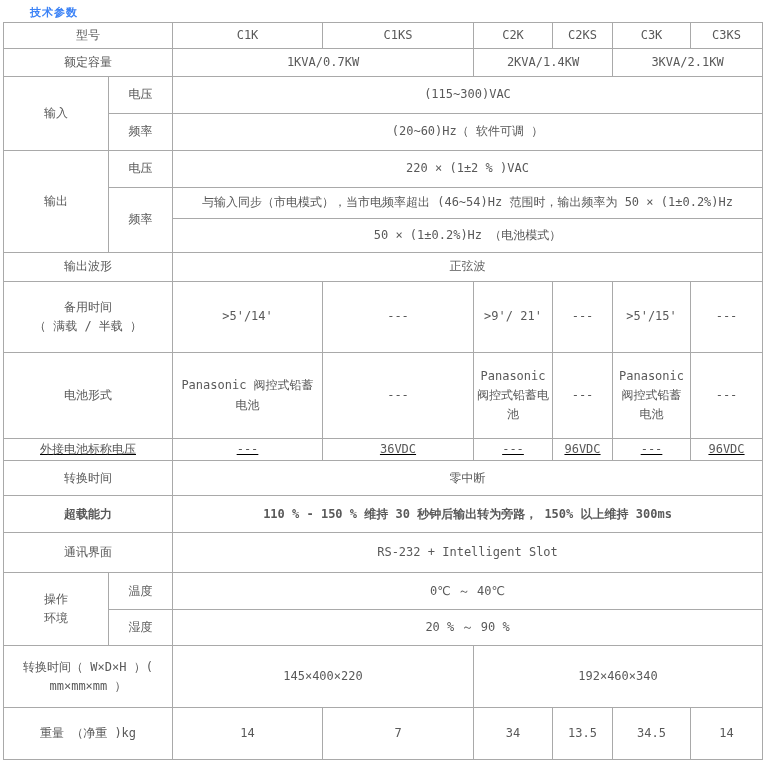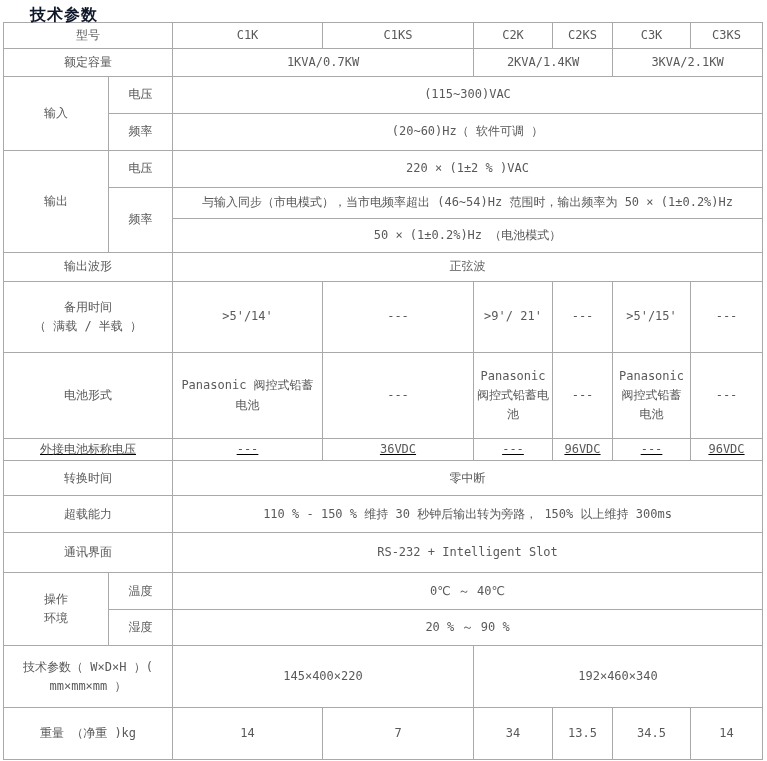--- a/index.html
+++ b/index.html
@@ -2,22 +2,22 @@
 <html><head>
 <meta charset="utf-8">
 <style>
   html,body{margin:0;padding:0;}
   body{
     width:767px;height:761px;overflow:hidden;background:#ffffff;
     font-family:"DejaVu Sans Mono","DejaVu Sans","Liberation Sans",sans-serif;
   }
   .page{position:relative;width:767px;height:761px;}
   .title{
-    margin:5px 0 0 30px;height:17px;font-size:16px;font-weight:bold;
-    color:#0f172a;letter-spacing:1px;
+    margin:5px 0 0 30px;height:17px;font-size:11px;font-weight:bold;
+    color:#3b82f6;letter-spacing:1px;
   }
   table.spec{
     border-collapse:collapse;table-layout:fixed;
     margin-left:3px;width:759px;
   }
   table.spec td{
     border:1px solid #a9a9a9;
     color:#595959;font-size:12px;text-align:center;
     padding:1px 3px;line-height:1.6;
     overflow:hidden;word-break:break-word;
@@ -124,21 +124,21 @@
       <td>96VDC</td>
       <td>---</td>
       <td>96VDC</td>
     </tr>
 
     <tr style="height:35px;">
       <td colspan="2" class="lbl">转换时间</td>
       <td colspan="6">零中断</td>
     </tr>
 
-    <tr style="height:37px;">
+    <tr style="height:37px;font-weight:bold;">
       <td colspan="2" class="lbl">超载能力</td>
       <td colspan="6">110 % - 150 % 维持 30 秒钟后输出转为旁路， 150% 以上维持 300ms</td>
     </tr>
 
     <tr style="height:40px;">
       <td colspan="2" class="lbl">通讯界面</td>
       <td colspan="6">RS-232 + Intelligent Slot</td>
     </tr>
 
     <tr style="height:37px;">
@@ -148,21 +148,21 @@
       </td>
       <td class="lbl">温度</td>
       <td colspan="6">0℃ ～ 40℃</td>
     </tr>
     <tr style="height:36px;">
       <td class="lbl">湿度</td>
       <td colspan="6">20 % ～ 90 %</td>
     </tr>
 
     <tr style="height:62px;">
-      <td colspan="2" class="dims-lbl">技术参数（ W×D×H ）( mm×mm×mm ）</td>
+      <td colspan="2" class="dims-lbl">转换时间（ W×D×H ）( mm×mm×mm ）</td>
       <td colspan="2">145×400×220</td>
       <td colspan="4">192×460×340</td>
     </tr>
 
     <tr style="height:52px;">
       <td colspan="2" class="lbl">重量 （净重 )kg</td>
       <td>14</td>
       <td>7</td>
       <td>34</td>
       <td>13.5</td>

